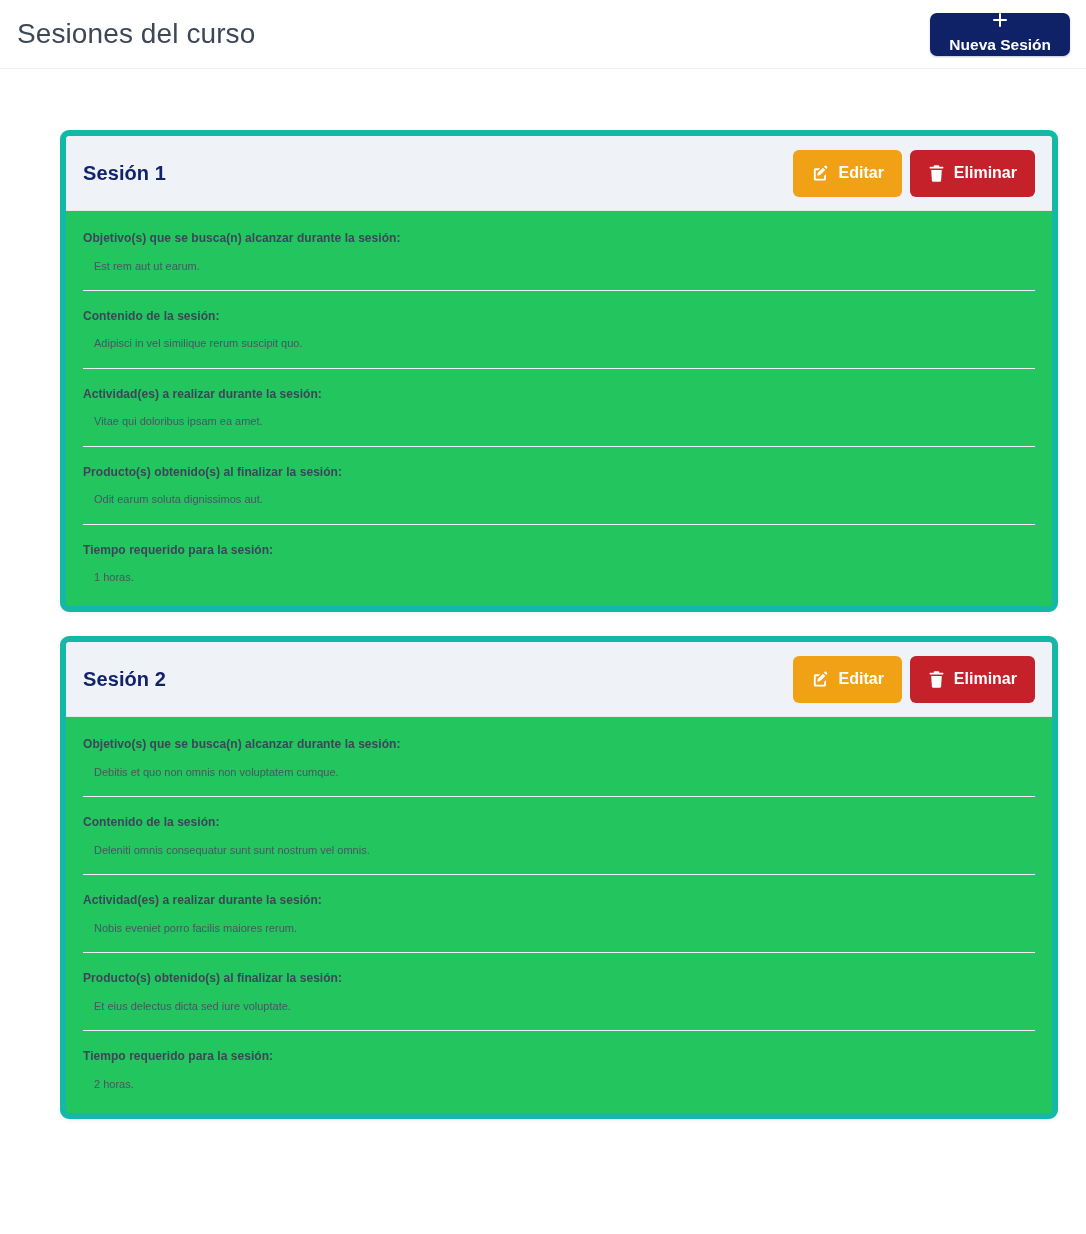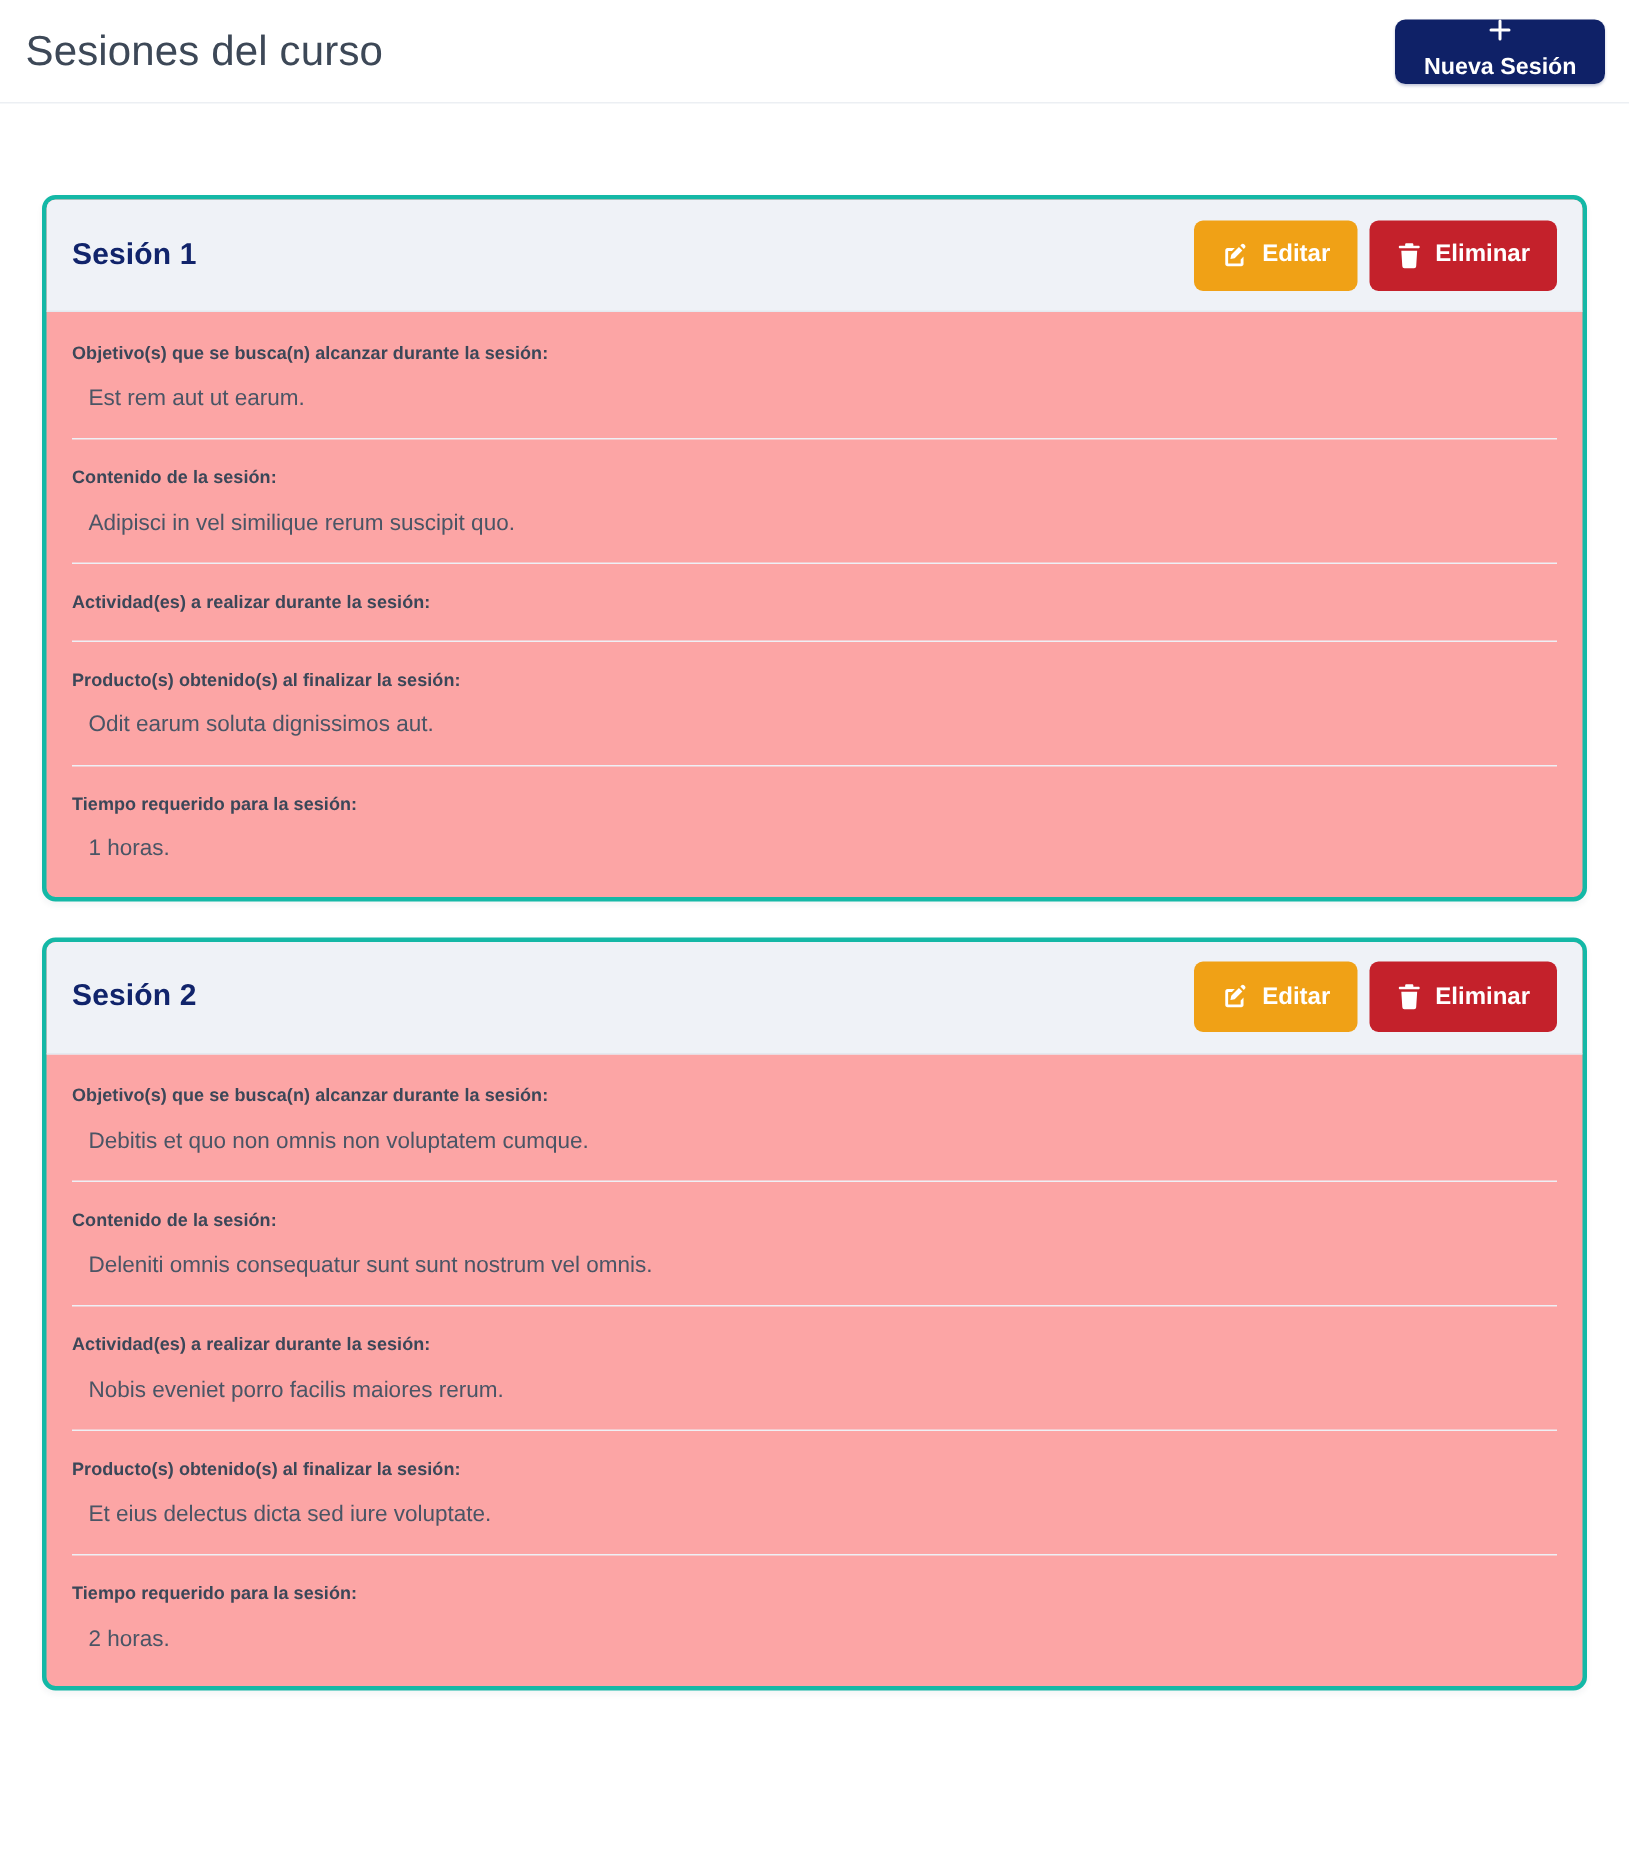--- a/index.html
+++ b/index.html
@@ -70,25 +70,26 @@
 
   
   .sessions-list {
     padding: 61px 28px 25px 28px;
     display: flex;
     flex-direction: column;
     gap: 24px;
   }
 
   .session-card {
-    border: 3px solid #14b8a6;
+    border: 6px solid #14b8a6;
     border-radius: 9px;
-    background: #fca5a5;
+    background: #22c55e;
     box-shadow: 0 2px 4px rgba(33,48,78,0.055);
     overflow: hidden;
+    margin-left: 32px;
   }
 
   .session-card-header {
     background: #eff2f7;
     border-bottom: 1px solid #e4e9f0;
     height: 75px;
     display: flex;
     align-items: center;
     justify-content: space-between;
     padding: 0 17px 0 17px;
@@ -142,21 +143,21 @@
     font-size: 12px;
     font-weight: 700;
     color: #3b4758;
     line-height: 1.3;
     letter-spacing: 0.05px;
   }
 
   .field-value {
     margin-top: 12px;
     padding-left: 11px;
-    font-size: 15px;
+    font-size: 11px;
     font-weight: 400;
     color: #4a5565;
     line-height: 1.3;
   }
 </style>
 </head>
 <body>
 
 <div class="page-header">
   <div class="page-title">Sesiones del curso</div>
@@ -197,20 +198,21 @@
       <div class="field-row">
         <div class="field-label">Objetivo(s) que se busca(n) alcanzar durante la sesión:</div>
         <div class="field-value">Est rem aut ut earum.</div>
       </div>
       <div class="field-row">
         <div class="field-label">Contenido de la sesión:</div>
         <div class="field-value">Adipisci in vel similique rerum suscipit quo.</div>
       </div>
       <div class="field-row">
         <div class="field-label">Actividad(es) a realizar durante la sesión:</div>
+        <div class="field-value">Vitae qui doloribus ipsam ea amet.</div>
       </div>
       <div class="field-row">
         <div class="field-label">Producto(s) obtenido(s) al finalizar la sesión:</div>
         <div class="field-value">Odit earum soluta dignissimos aut.</div>
       </div>
       <div class="field-row">
         <div class="field-label">Tiempo requerido para la sesión:</div>
         <div class="field-value">1 horas.</div>
       </div>
     </div>

